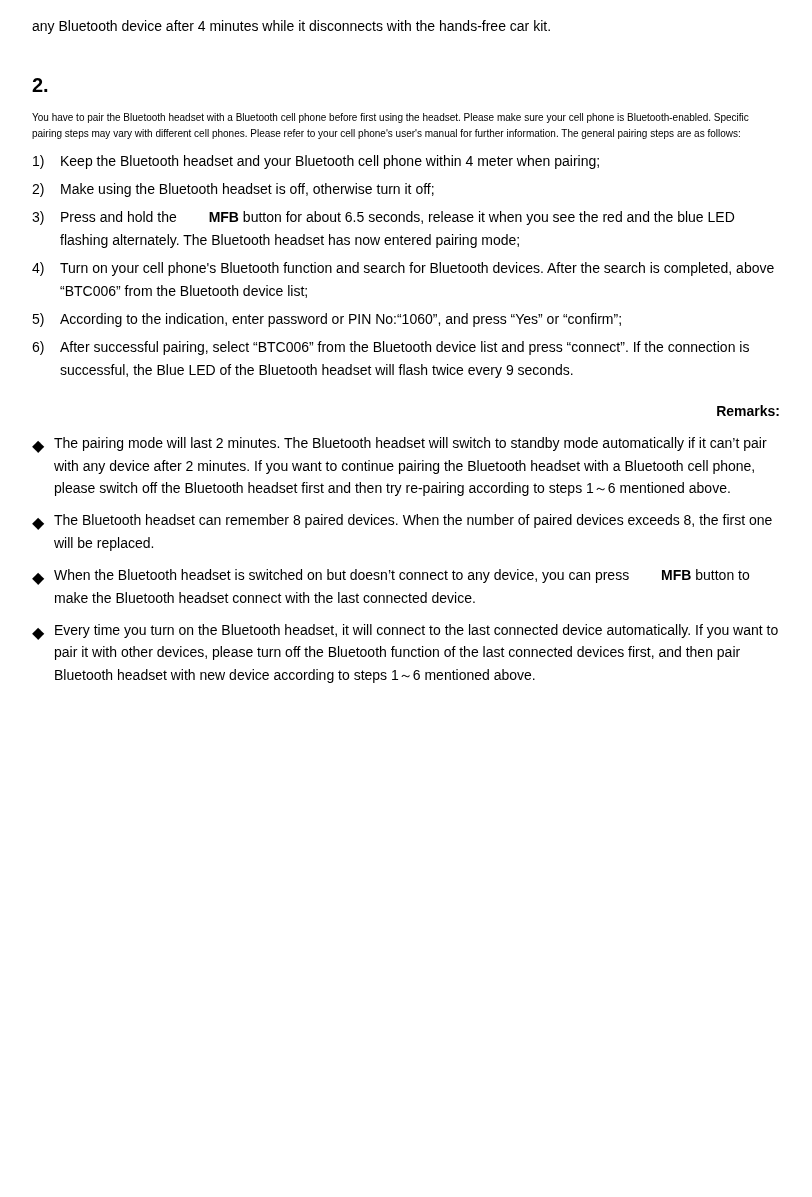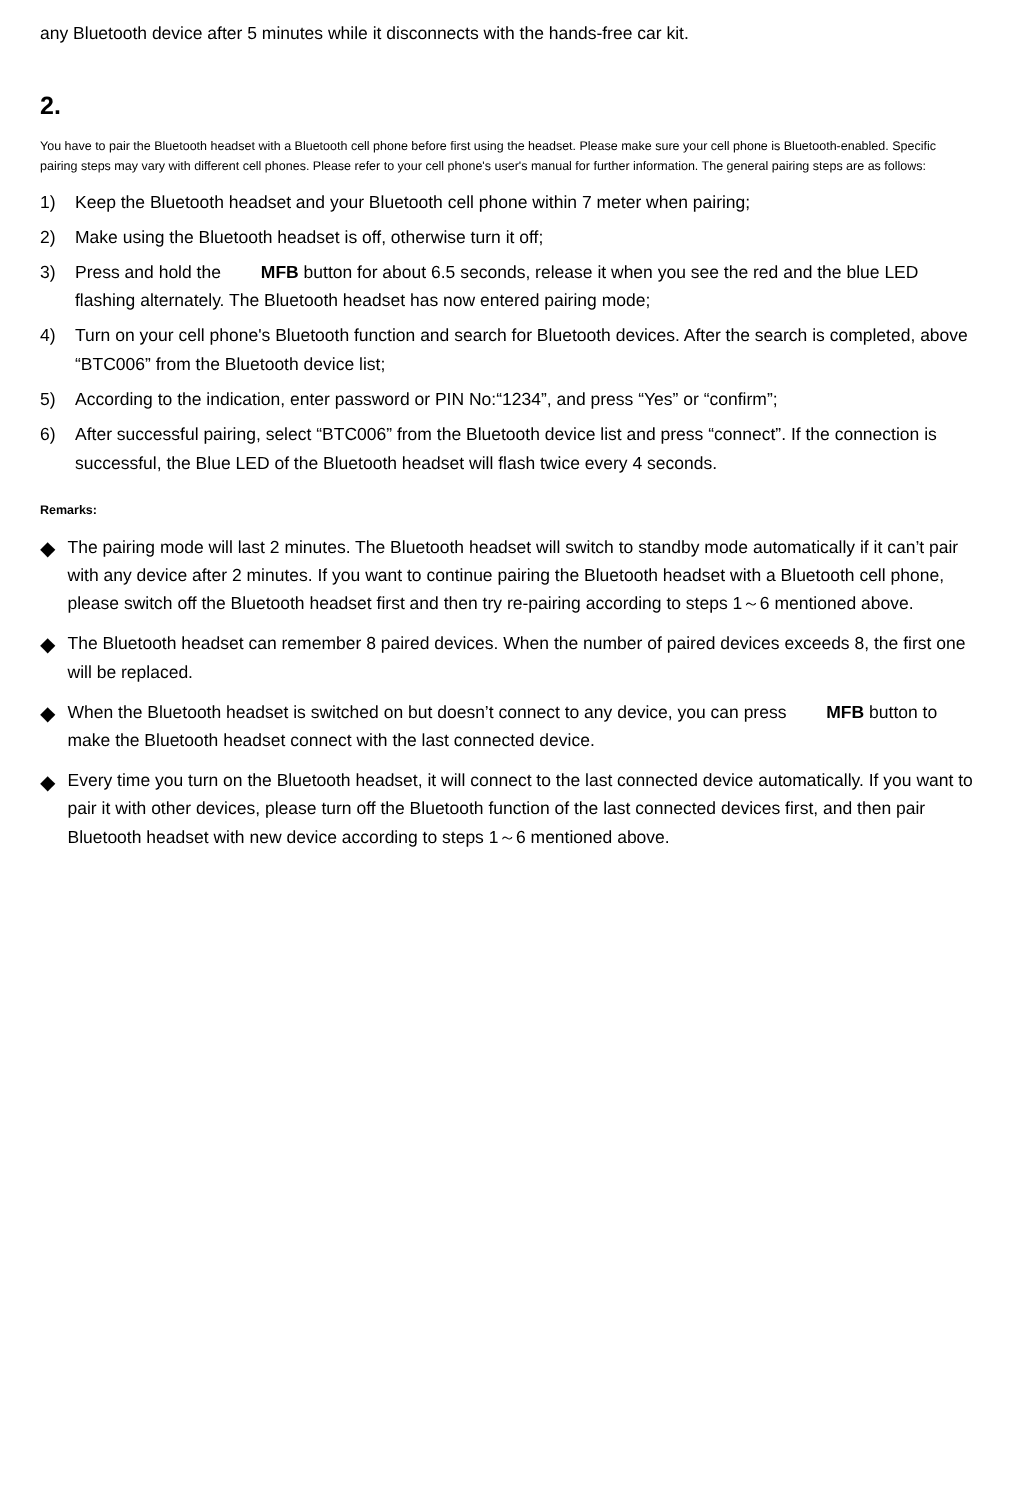--- a/index.html
+++ b/index.html
@@ -74,23 +74,24 @@
     .bold {
       font-weight: bold;
       padding-left: 28px;
     }
 
     .remarks-section {
       margin-top: 20px;
     }
 
     .remarks-title {
-      font-size: 10px;
+      font-size: 14px;
       font-weight: bold;
       margin-bottom: 10px;
+      text-align: right;
     }
 
     .bullet-list {
       list-style: none;
       padding: 0;
       margin: 0;
     }
 
     .bullet-list li {
       display: flex;
@@ -108,54 +109,54 @@
     }
 
     .bullet-content {
       flex: 1;
     }
   </style>
 </head>
 <body>
 
 <div>
-  <p class="intro-text">any Bluetooth device after 5 minutes while it disconnects with the hands-free car kit.</p>
+  <p class="intro-text">any Bluetooth device after 4 minutes while it disconnects with the hands-free car kit.</p>
 </div>
 
 <div>
   <div class="section-header">
     <span class="section-number">2.</span>
   </div>
 
   <p class="body-text">You have to pair the Bluetooth headset with a Bluetooth cell phone before first using the headset. Please make sure your cell phone is Bluetooth-enabled. Specific pairing steps may vary with different cell phones. Please refer to your cell phone's user's manual for further information. The general pairing steps are as follows:</p>
 
   <ol class="numbered-list">
     <li>
       <span class="list-num">1)</span>
-      <span class="list-content">Keep the Bluetooth headset and your Bluetooth cell phone within 7 meter when pairing;</span>
+      <span class="list-content">Keep the Bluetooth headset and your Bluetooth cell phone within 4 meter when pairing;</span>
     </li>
     <li>
       <span class="list-num">2)</span>
       <span class="list-content">Make using the Bluetooth headset is off, otherwise turn it off;</span>
     </li>
     <li>
       <span class="list-num">3)</span>
       <span class="list-content">Press and hold the <span class="bold">MFB</span> button for about 6.5 seconds, release it when you see the red and the blue LED flashing alternately. The Bluetooth headset has now entered pairing mode;</span>
     </li>
     <li>
       <span class="list-num">4)</span>
       <span class="list-content">Turn on your cell phone's Bluetooth function and search for Bluetooth devices. After the search is completed, above “BTC006” from the Bluetooth device list;</span>
     </li>
     <li>
       <span class="list-num">5)</span>
-      <span class="list-content">According to the indication, enter password or PIN No:“1234”, and press “Yes” or “confirm”;</span>
+      <span class="list-content">According to the indication, enter password or PIN No:“1060”, and press “Yes” or “confirm”;</span>
     </li>
     <li>
       <span class="list-num">6)</span>
-      <span class="list-content">After successful pairing, select “BTC006” from the Bluetooth device list and press “connect”. If the connection is successful, the Blue LED of the Bluetooth headset will flash twice every 4 seconds.</span>
+      <span class="list-content">After successful pairing, select “BTC006” from the Bluetooth device list and press “connect”. If the connection is successful, the Blue LED of the Bluetooth headset will flash twice every 9 seconds.</span>
     </li>
   </ol>
 
   <div class="remarks-section">
     <p class="remarks-title">Remarks:</p>
 
     <ul class="bullet-list">
       <li>
         <span class="bullet-diamond">◆</span>
         <span class="bullet-content">The pairing mode will last 2 minutes. The Bluetooth headset will switch to standby mode automatically if it can’t pair with any device after 2 minutes. If you want to continue pairing the Bluetooth headset with a Bluetooth cell phone, please switch off the Bluetooth headset first and then try re-pairing according to steps 1～6 mentioned above.</span>

